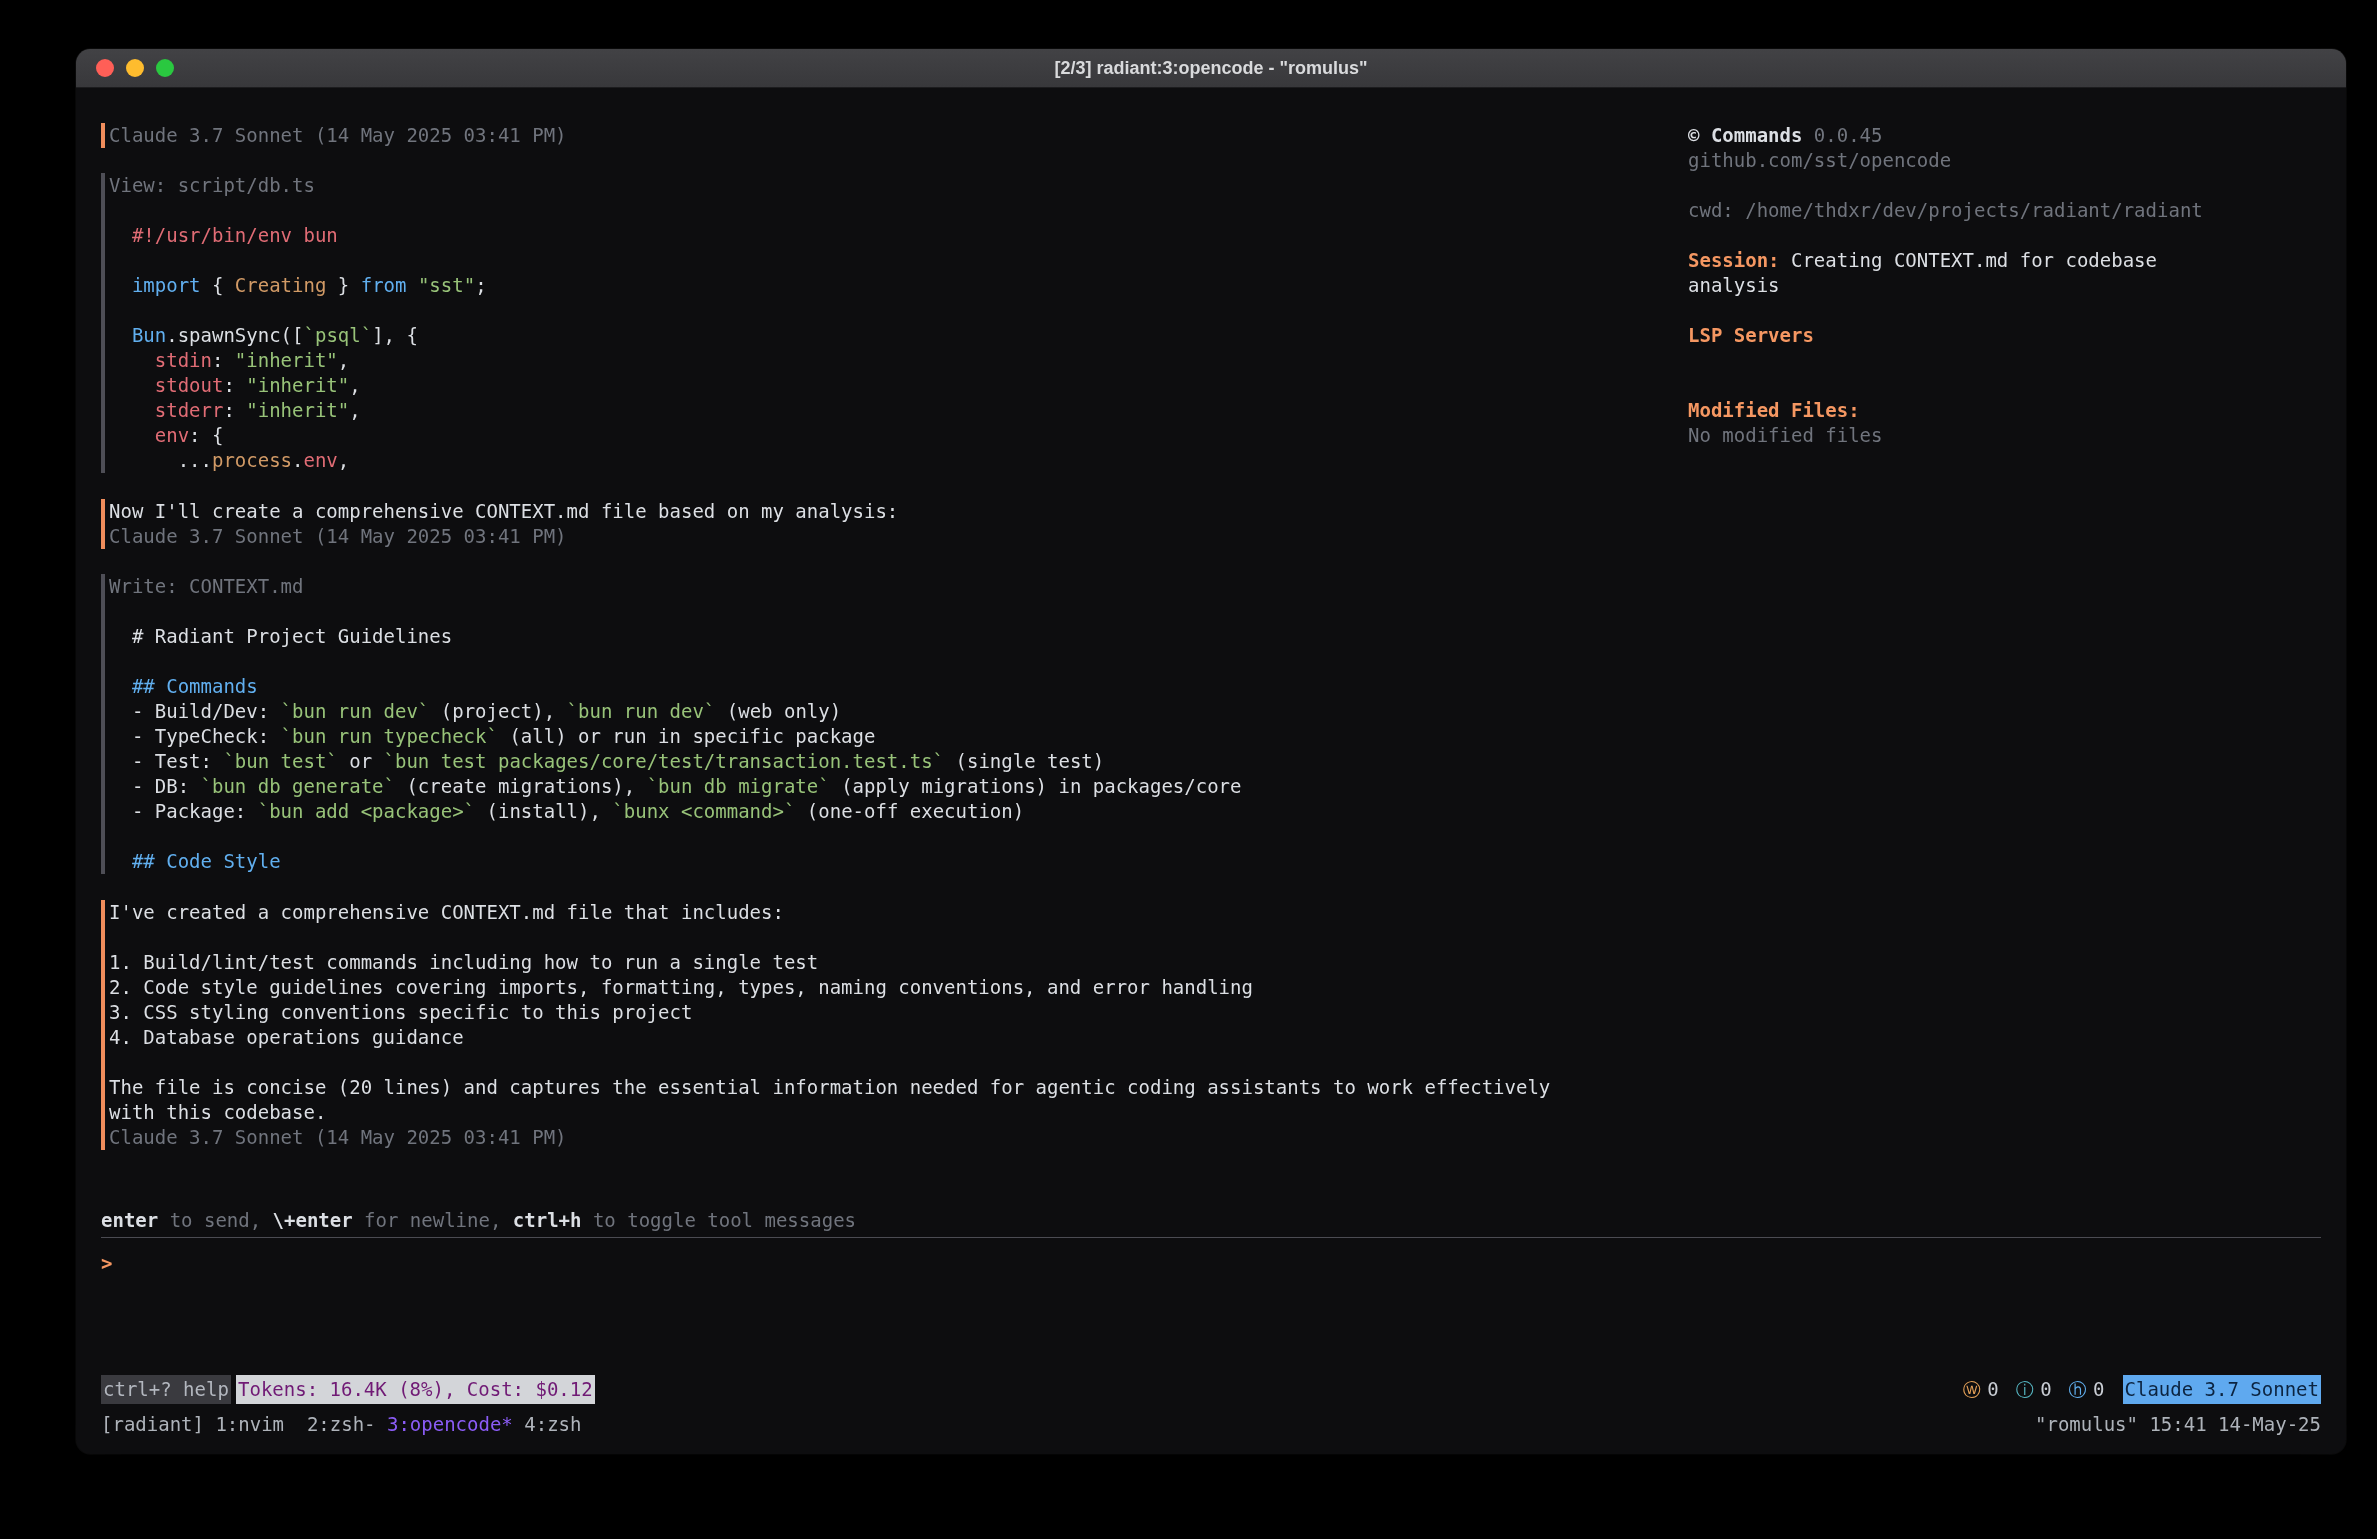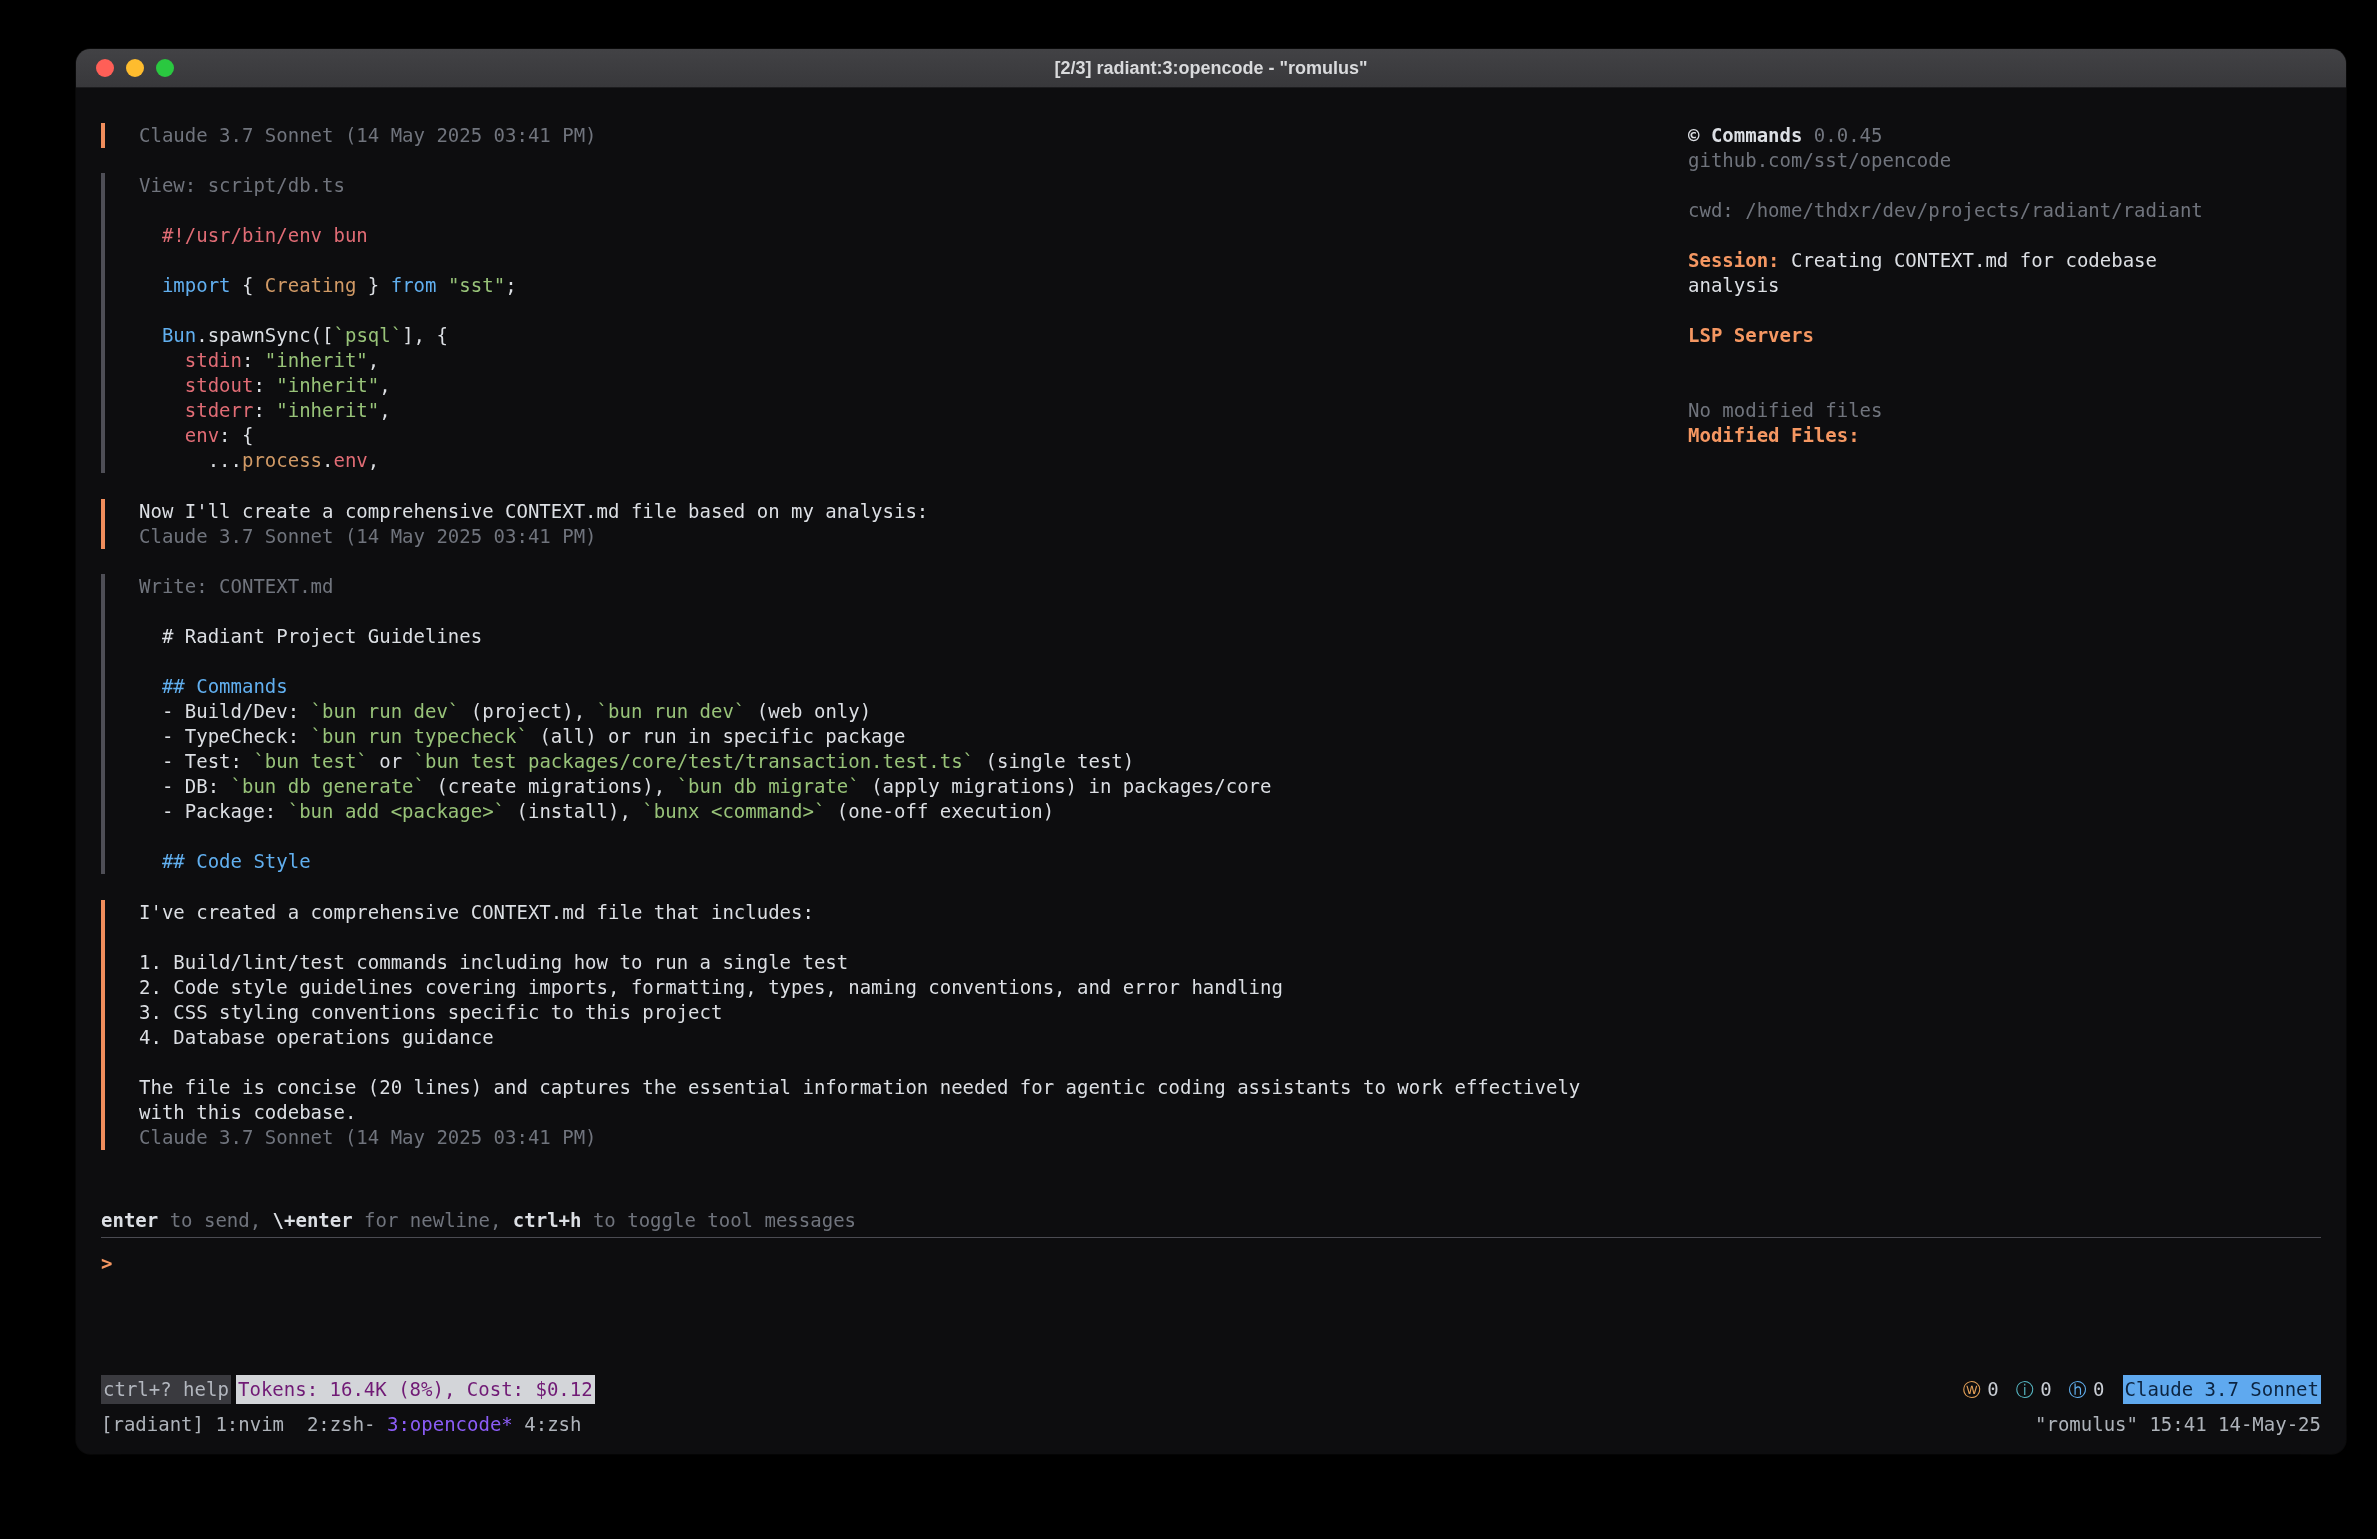--- a/index.html
+++ b/index.html
@@ -28,21 +28,21 @@
   .terminal{
     flex:1;display:flex;flex-direction:column;min-height:0;
     padding:35px 25px 17px 25px;
     font-size:19px;line-height:25px;color:#dcdfe4;
   }
   .main{flex:1;display:flex;min-height:0;}
   .chat{flex:1;min-width:0;}
   .sidebar{flex:0 0 633px;}
 
   .line{white-space:pre;}
-  .block{border-left:4.6px solid transparent;padding-left:34px;margin-bottom:25.4px;}
+  .block{border-left:4.6px solid transparent;padding-left:4px;margin-bottom:25.4px;}
   .accent-orange{border-left-color:#f08d5c;}
   .accent-gray{border-left-color:#4e4e56;}
 
   .c-fg{color:#dcdfe4;}
   .c-muted{color:#70747d;}
   .c-red{color:#e06c75;}
   .c-green{color:#98c379;}
   .c-blue{color:#61afef;}
   .c-orange{color:#d19a66;}
   .c-accent{color:#f59762;}
@@ -138,22 +138,22 @@
             <div class="line"><span class="c-muted">github.com/sst/opencode</span></div>
             <div class="line">&nbsp;</div>
             <div class="line"><span class="c-muted">cwd: /home/thdxr/dev/projects/radiant/radiant</span></div>
             <div class="line">&nbsp;</div>
             <div class="line"><span class="c-accent bold">Session:</span><span class="c-fg"> Creating CONTEXT.md for codebase</span></div>
             <div class="line"><span class="c-fg">analysis</span></div>
             <div class="line">&nbsp;</div>
             <div class="line"><span class="c-accent bold">LSP Servers</span></div>
             <div class="line">&nbsp;</div>
             <div class="line">&nbsp;</div>
+            <div class="line"><span class="c-accent bold">Modified Files:</span></div>
             <div class="line"><span class="c-muted">No modified files</span></div>
-            <div class="line"><span class="c-accent bold">Modified Files:</span></div>
           </div>
       </aside>
     </div>
 
     <div class="help-line">
         <div class="line"><span class="c-fg bold">enter</span><span class="c-muted"> to send, </span><span class="c-fg bold">\+enter</span><span class="c-muted"> for newline, </span><span class="c-fg bold">ctrl+h</span><span class="c-muted"> to toggle tool messages</span></div>
       </div>
 
     <div class="input-box">
       <span class="prompt">&gt;</span>

